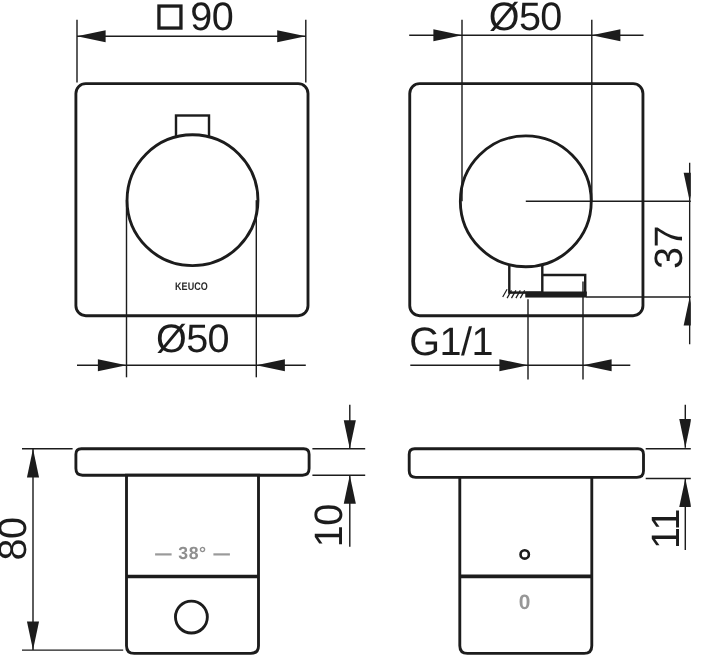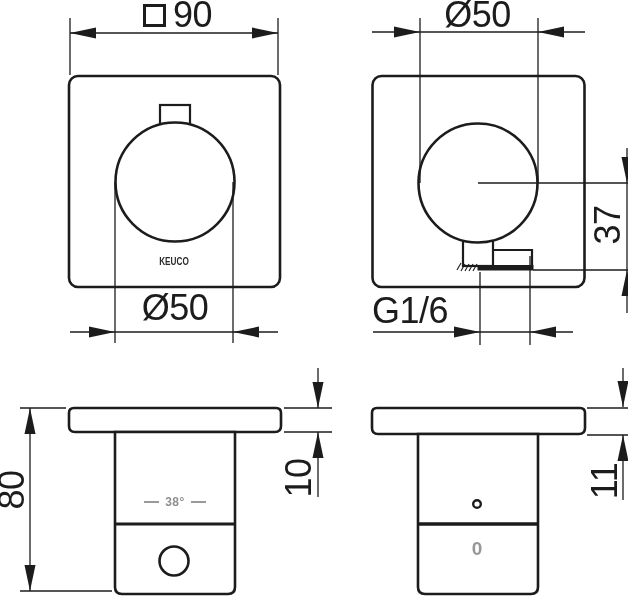--- a/index.html
+++ b/index.html
@@ -17,21 +17,21 @@
   .square-sym{
     display:inline-block;width:17px;height:17px;border:3px solid #1c1c1c;
     margin-right:7px;flex:0 0 auto;
   }
   .brand-label{
     position:absolute;font-size:10px;font-weight:bold;letter-spacing:0px;
     color:#2a2a2a;transform:scaleX(0.82);transform-origin:center;
   }
   .temp-row{
     position:absolute;display:flex;align-items:center;justify-content:center;gap:6px;
-    color:#8f8f8f;font-size:12px;font-weight:bold;letter-spacing:0.5px;
+    color:#8f8f8f;font-size:16px;font-weight:bold;letter-spacing:0.5px;
   }
   .temp-dash{display:inline-block;width:15px;height:2px;background:#9a9a9a;flex:0 0 auto;}
   .zero-label{
     position:absolute;font-size:19px;font-weight:bold;color:#979797;
   }
 </style>
 </head>
 <body>
 
 <div id="stage">
@@ -143,21 +143,21 @@
 
   <div class="dim-label center" style="left:115px;top:-4px;width:125px;">
     <span class="square-sym"></span>
     <span>90</span>
   </div>
 
   <div class="dim-label center" style="left:120px;top:289px;width:110px;">Ø50</div>
 
   <div class="dim-label center" style="left:425px;top:-4px;width:105px;">Ø50</div>
 
-  <div class="dim-label" style="left:372px;top:292px;">G1/6</div>
+  <div class="dim-label" style="left:372px;top:292px;">G1/1</div>
 
   <div class="dim-label center rot" style="left:558px;top:206px;width:100px;">37</div>
 
   <div class="dim-label center rot" style="left:-38px;top:471px;width:100px;">80</div>
 
   <div class="dim-label center rot" style="left:249px;top:459px;width:100px;">10</div>
 
   <div class="dim-label center rot" style="left:555px;top:462px;width:100px;">11</div>
 
   <div class="brand-label" style="left:144px;top:256px;width:60px;text-align:center;">KEUCO</div>

